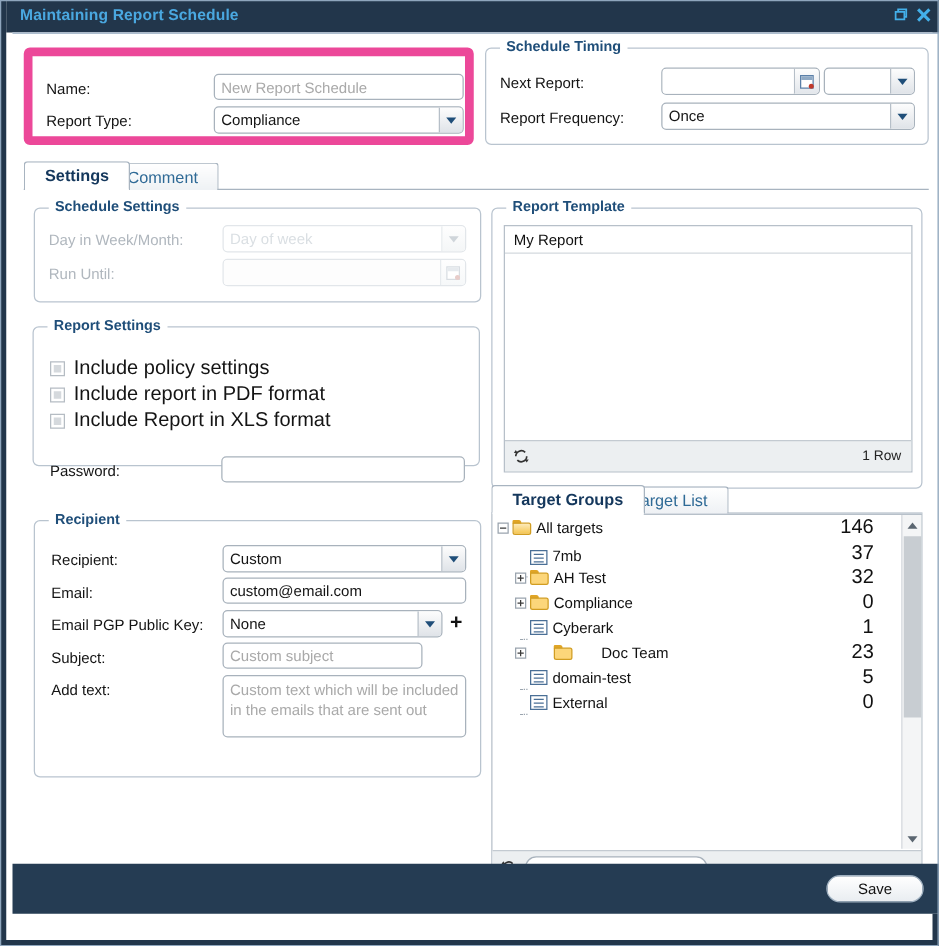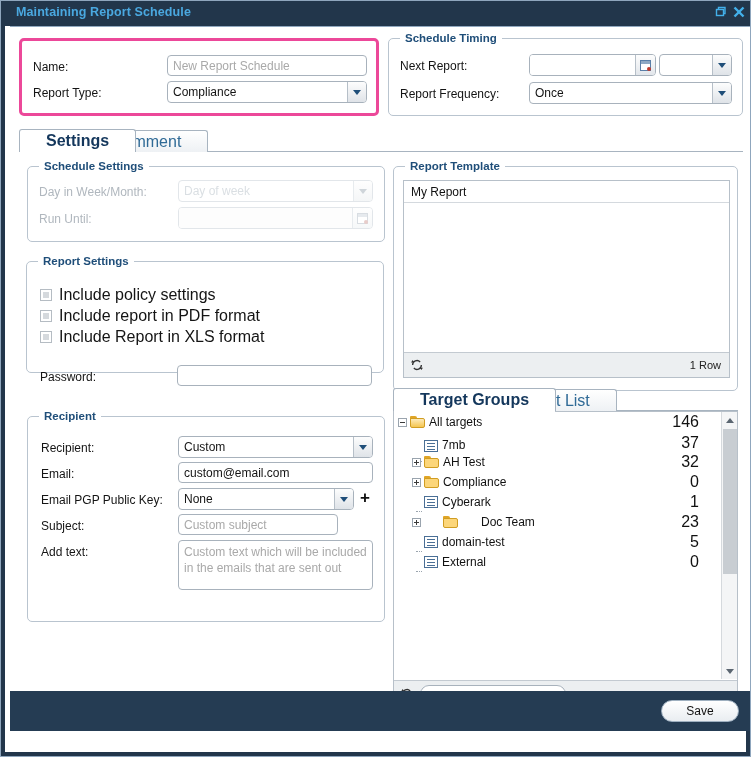--- a/index.html
+++ b/index.html
@@ -61,21 +61,21 @@
     background: #ffffff;
   }
   .groupbox > .gb-title {
     position: absolute; top: -7px; left: 11px;
     background: #ffffff; padding: 0 5px;
     font-size: 11.5px; font-weight: bold; color: #1f4e79;
     white-space: nowrap;
   }
   .plainbox {
     position: absolute;
-    border: 3px solid #ec4899;
+    border: 7px solid #ec4899;
     border-radius: 5px;
     background: #ffffff;
   }
 
   
   .lbl {
     position: absolute;
     font-size: 12px; color: #141414;
     white-space: nowrap;
   }
@@ -175,22 +175,22 @@
   
   .tabstrip { position: absolute; height: 22px; }
   .tabstrip .tabs-base {
     position:absolute; left:0; bottom:0; width:100%; height:1px; background:#a8b4c0;
   }
   .tab {
     position: absolute; bottom: 0; height: 22px;
     border: 1px solid #a8b4c0; border-bottom: none;
     border-radius: 3px 3px 0 0;
     background: linear-gradient(#ffffff,#eef1f4);
-    font-size: 16px; color: #2f6a96;
-    padding: 0 26px; line-height: 21px; white-space: nowrap;
+    font-size: 13px; color: #2f6a96;
+    padding: 0 16px; line-height: 21px; white-space: nowrap;
     cursor: pointer;
   }
   .tab.active {
     background: #ffffff;
     color: #14375c; font-weight: bold;
     z-index: 3;
     height: 23px; line-height: 21px;
   }
   .tab.active:after {
     content:''; position:absolute; left:0; right:0; bottom:-1px; height:2px; background:#ffffff;

